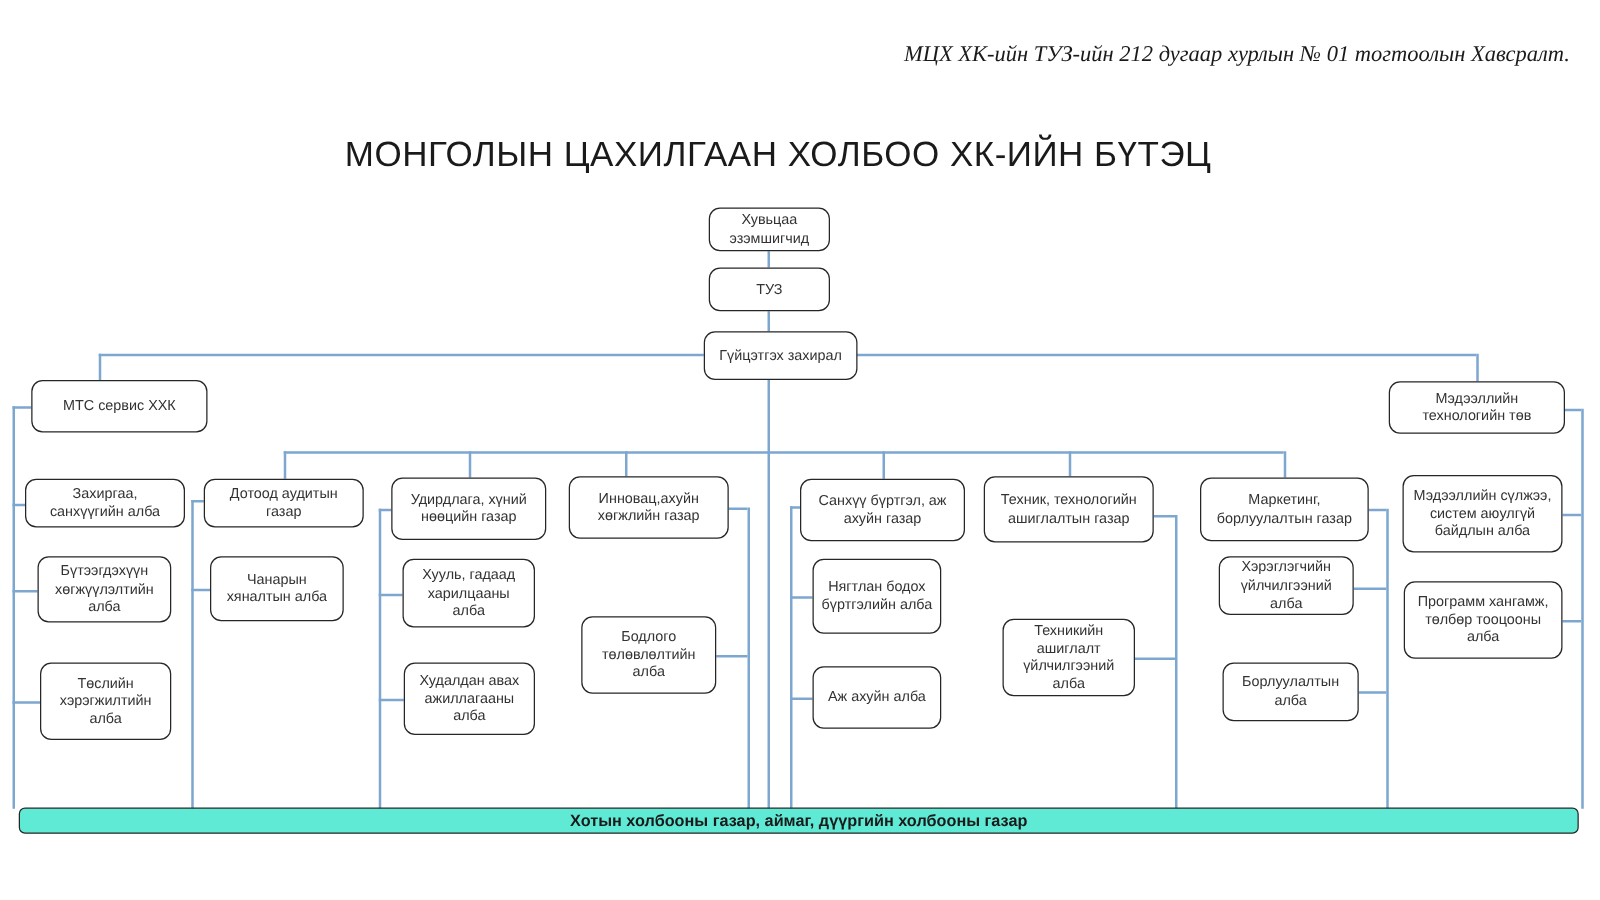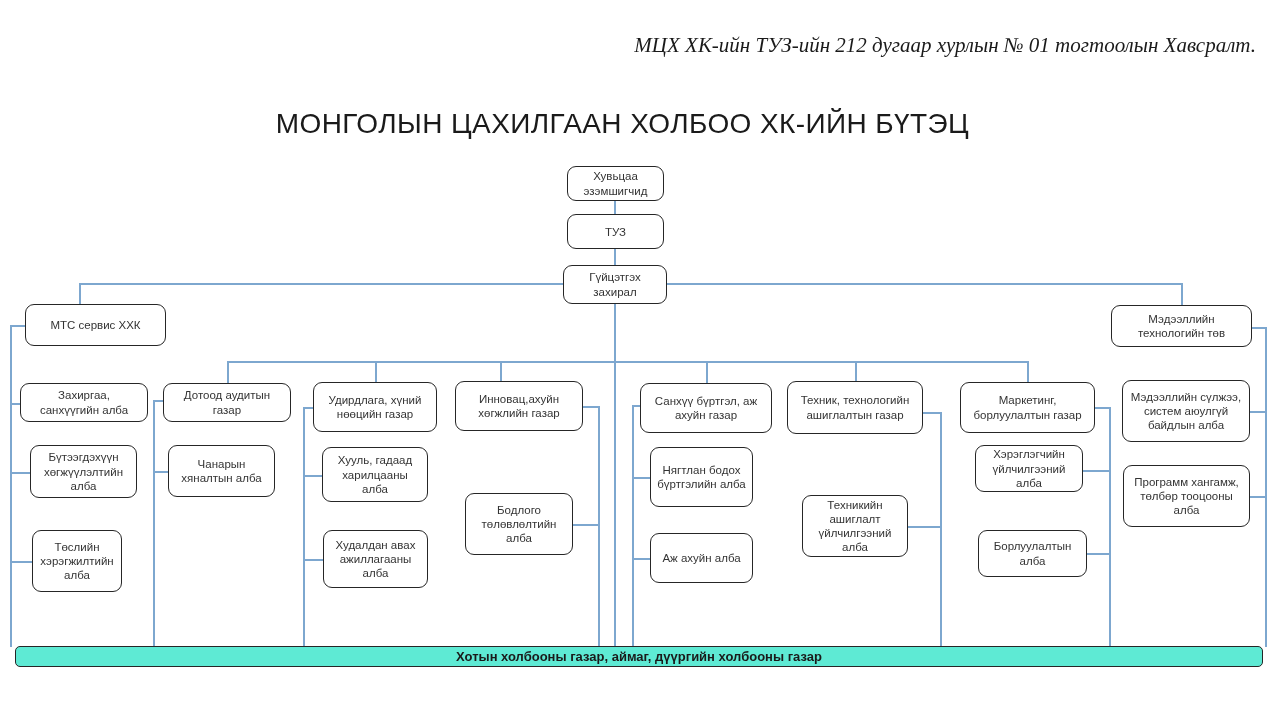--- a/index.html
+++ b/index.html
@@ -1,19 +1,19 @@
 <!DOCTYPE html>
 <html><head>
 <meta charset="utf-8">
 <style>
   html,body{margin:0;padding:0;background:#fff}
   .canvas{position:relative;width:1280px;height:720px;background:#fff;overflow:hidden;
           font-family:"Liberation Sans","DejaVu Sans",sans-serif}
   .annotation{position:absolute;top:33px;right:24px;font-family:"Liberation Serif","DejaVu Serif",serif;
-          font-style:italic;font-size:21px;color:#1a1a1a}
+          font-style:italic;font-size:18px;color:#1a1a1a}
   .title{position:absolute;top:108px;left:0;width:1245px;text-align:center;font-size:28px;
           letter-spacing:.4px;color:#1a1a1a}
   .node{position:absolute;display:flex;align-items:center;justify-content:center;text-align:center;
           border:1.3px solid #262626;border-radius:9px;background:#fff;font-size:11.5px;line-height:1.22;
           color:#333;padding:12px 6px;box-sizing:border-box;z-index:2}
   .bar{position:absolute;display:flex;align-items:center;justify-content:center;text-align:center;
           border:1.3px solid #262626;border-radius:5px;background:#5eead4;font-size:13px;font-weight:bold;
           color:#1a1a1a;box-sizing:border-box;z-index:2}
   .vl{position:absolute;width:1.5px;background:#7da7cf;z-index:1}
   .hl{position:absolute;height:1.5px;background:#7da7cf;z-index:1}
@@ -21,36 +21,36 @@
 </head>
 <body>
 
 <div class="canvas">
 
   <div class="annotation">МЦХ ХК-ийн ТУЗ-ийн 212 дугаар хурлын № 01 тогтоолын Хавсралт.</div>
   <div class="title">МОНГОЛЫН ЦАХИЛГААН ХОЛБОО ХК-ИЙН БҮТЭЦ</div>
 
   <div class="node" style="left:567px;top:166px;width:97px;height:35px">Хувьцаа эзэмшигчид</div>
   <div class="node" style="left:567px;top:214px;width:97px;height:35px">ТУЗ</div>
-  <div class="node" style="left:563px;top:265px;width:104px;height:39px">Гүйцэтгэх захирал</div>
+  <div class="node" style="left:563px;top:265px;width:123px;height:39px">Гүйцэтгэх захирал</div>
 
   <div class="node" style="left:25px;top:304px;width:141px;height:42px">МТС сервис ХХК</div>
   <div class="node" style="left:1111px;top:305px;width:141px;height:42px">Мэдээллийн технологийн төв</div>
 
   <div class="node" style="left:20px;top:383px;width:128px;height:39px">Захиргаа, санхүүгийн алба</div>
   <div class="node" style="left:163px;top:383px;width:128px;height:39px">Дотоод аудитын газар</div>
   <div class="node" style="left:313px;top:382px;width:124px;height:50px">Удирдлага, хүний нөөцийн газар</div>
   <div class="node" style="left:455px;top:381px;width:128px;height:50px">Инновац,ахуйн хөгжлийн газар</div>
   <div class="node" style="left:640px;top:383px;width:132px;height:50px">Санхүү бүртгэл, аж ахуйн газар</div>
   <div class="node" style="left:787px;top:381px;width:136px;height:53px">Техник, технологийн ашиглалтын газар</div>
   <div class="node" style="left:960px;top:382px;width:135px;height:51px">Маркетинг, борлуулалтын газар</div>
   <div class="node" style="left:1122px;top:380px;width:128px;height:62px">Мэдээллийн сүлжээ, систем аюулгүй байдлын алба</div>
 
   <div class="node" style="left:30px;top:445px;width:107px;height:53px">Бүтээгдэхүүн хөгжүүлэлтийн алба</div>
-  <div class="node" style="left:32px;top:530px;width:90px;height:62px">Төслийн хэрэгжилтийн алба</div>
+  <div class="node" style="left:32px;top:530px;width:105px;height:62px">Төслийн хэрэгжилтийн алба</div>
   <div class="node" style="left:168px;top:445px;width:107px;height:52px">Чанарын хяналтын алба</div>
   <div class="node" style="left:322px;top:447px;width:106px;height:55px">Хууль, гадаад харилцааны алба</div>
   <div class="node" style="left:323px;top:530px;width:105px;height:58px">Худалдан авах ажиллагааны алба</div>
   <div class="node" style="left:465px;top:493px;width:108px;height:62px">Бодлого төлөвлөлтийн алба</div>
   <div class="node" style="left:650px;top:447px;width:103px;height:60px">Нягтлан бодох бүртгэлийн алба</div>
   <div class="node" style="left:650px;top:533px;width:103px;height:50px">Аж ахуйн алба</div>
   <div class="node" style="left:802px;top:495px;width:106px;height:62px">Техникийн ашиглалт үйлчилгээний алба</div>
   <div class="node" style="left:975px;top:445px;width:108px;height:47px">Хэрэглэгчийн үйлчилгээний алба</div>
   <div class="node" style="left:978px;top:530px;width:109px;height:47px">Борлуулалтын алба</div>
   <div class="node" style="left:1123px;top:465px;width:127px;height:62px">Программ хангамж, төлбөр тооцооны алба</div>

